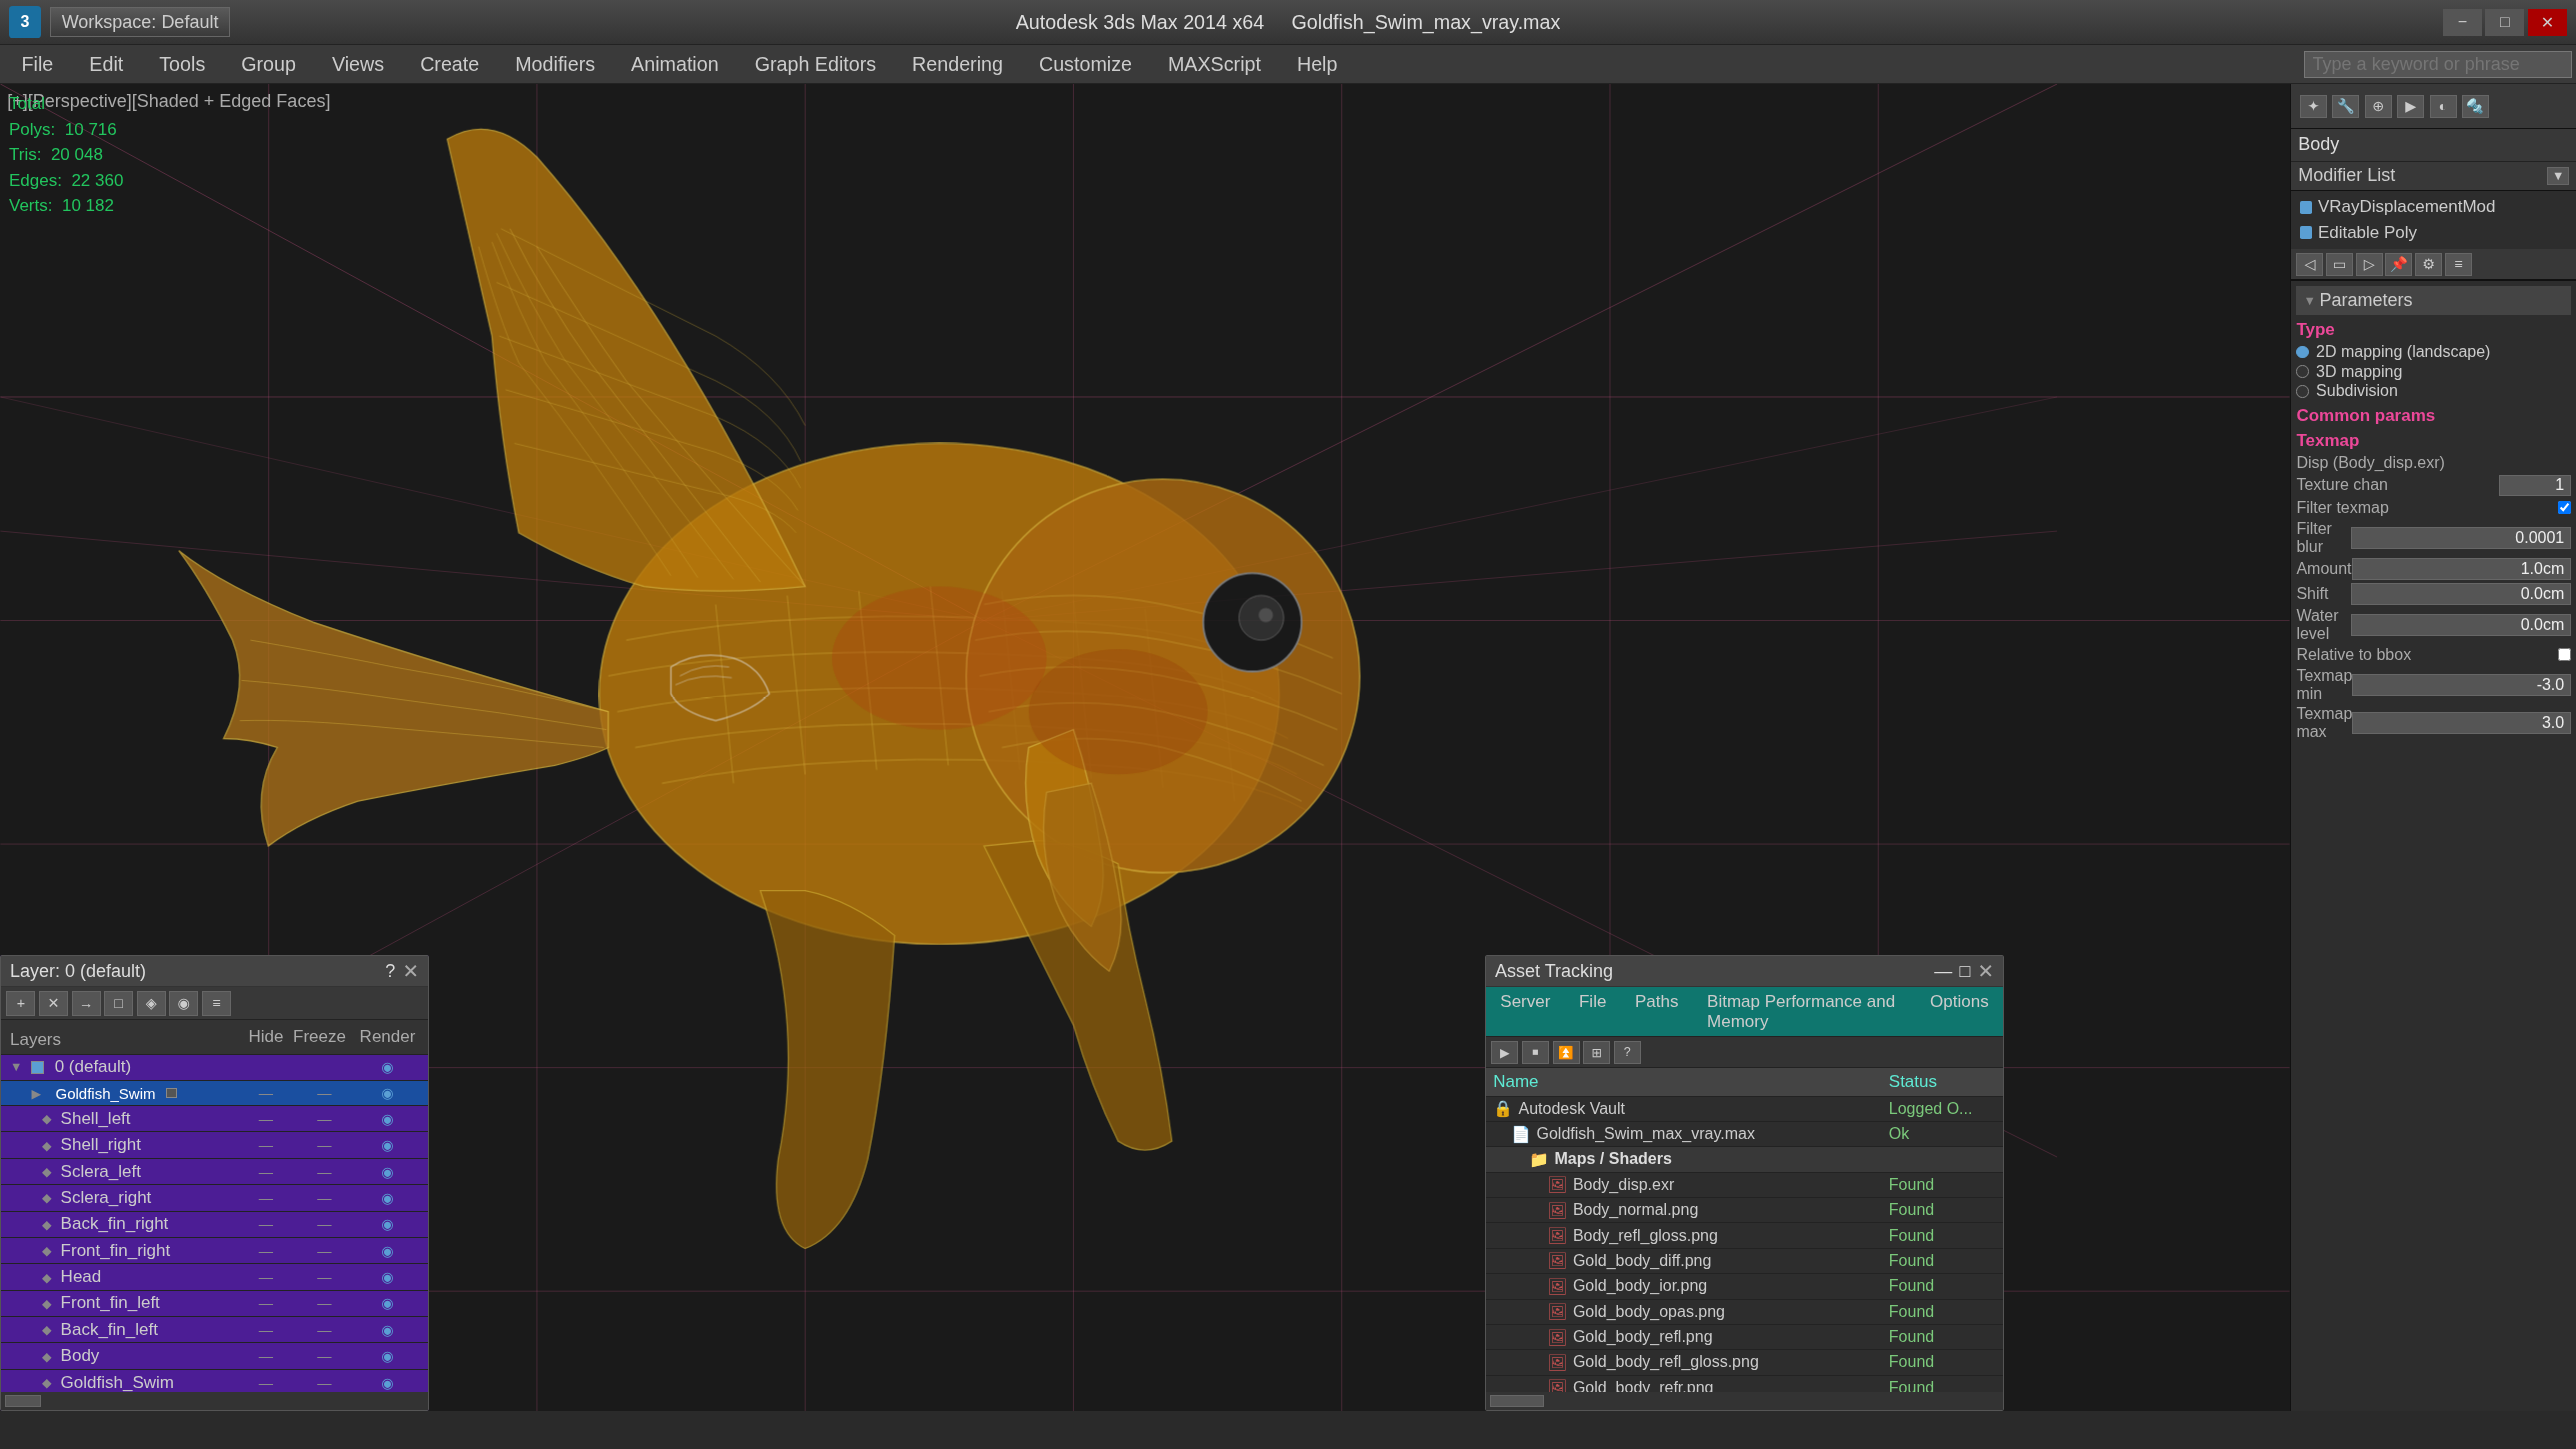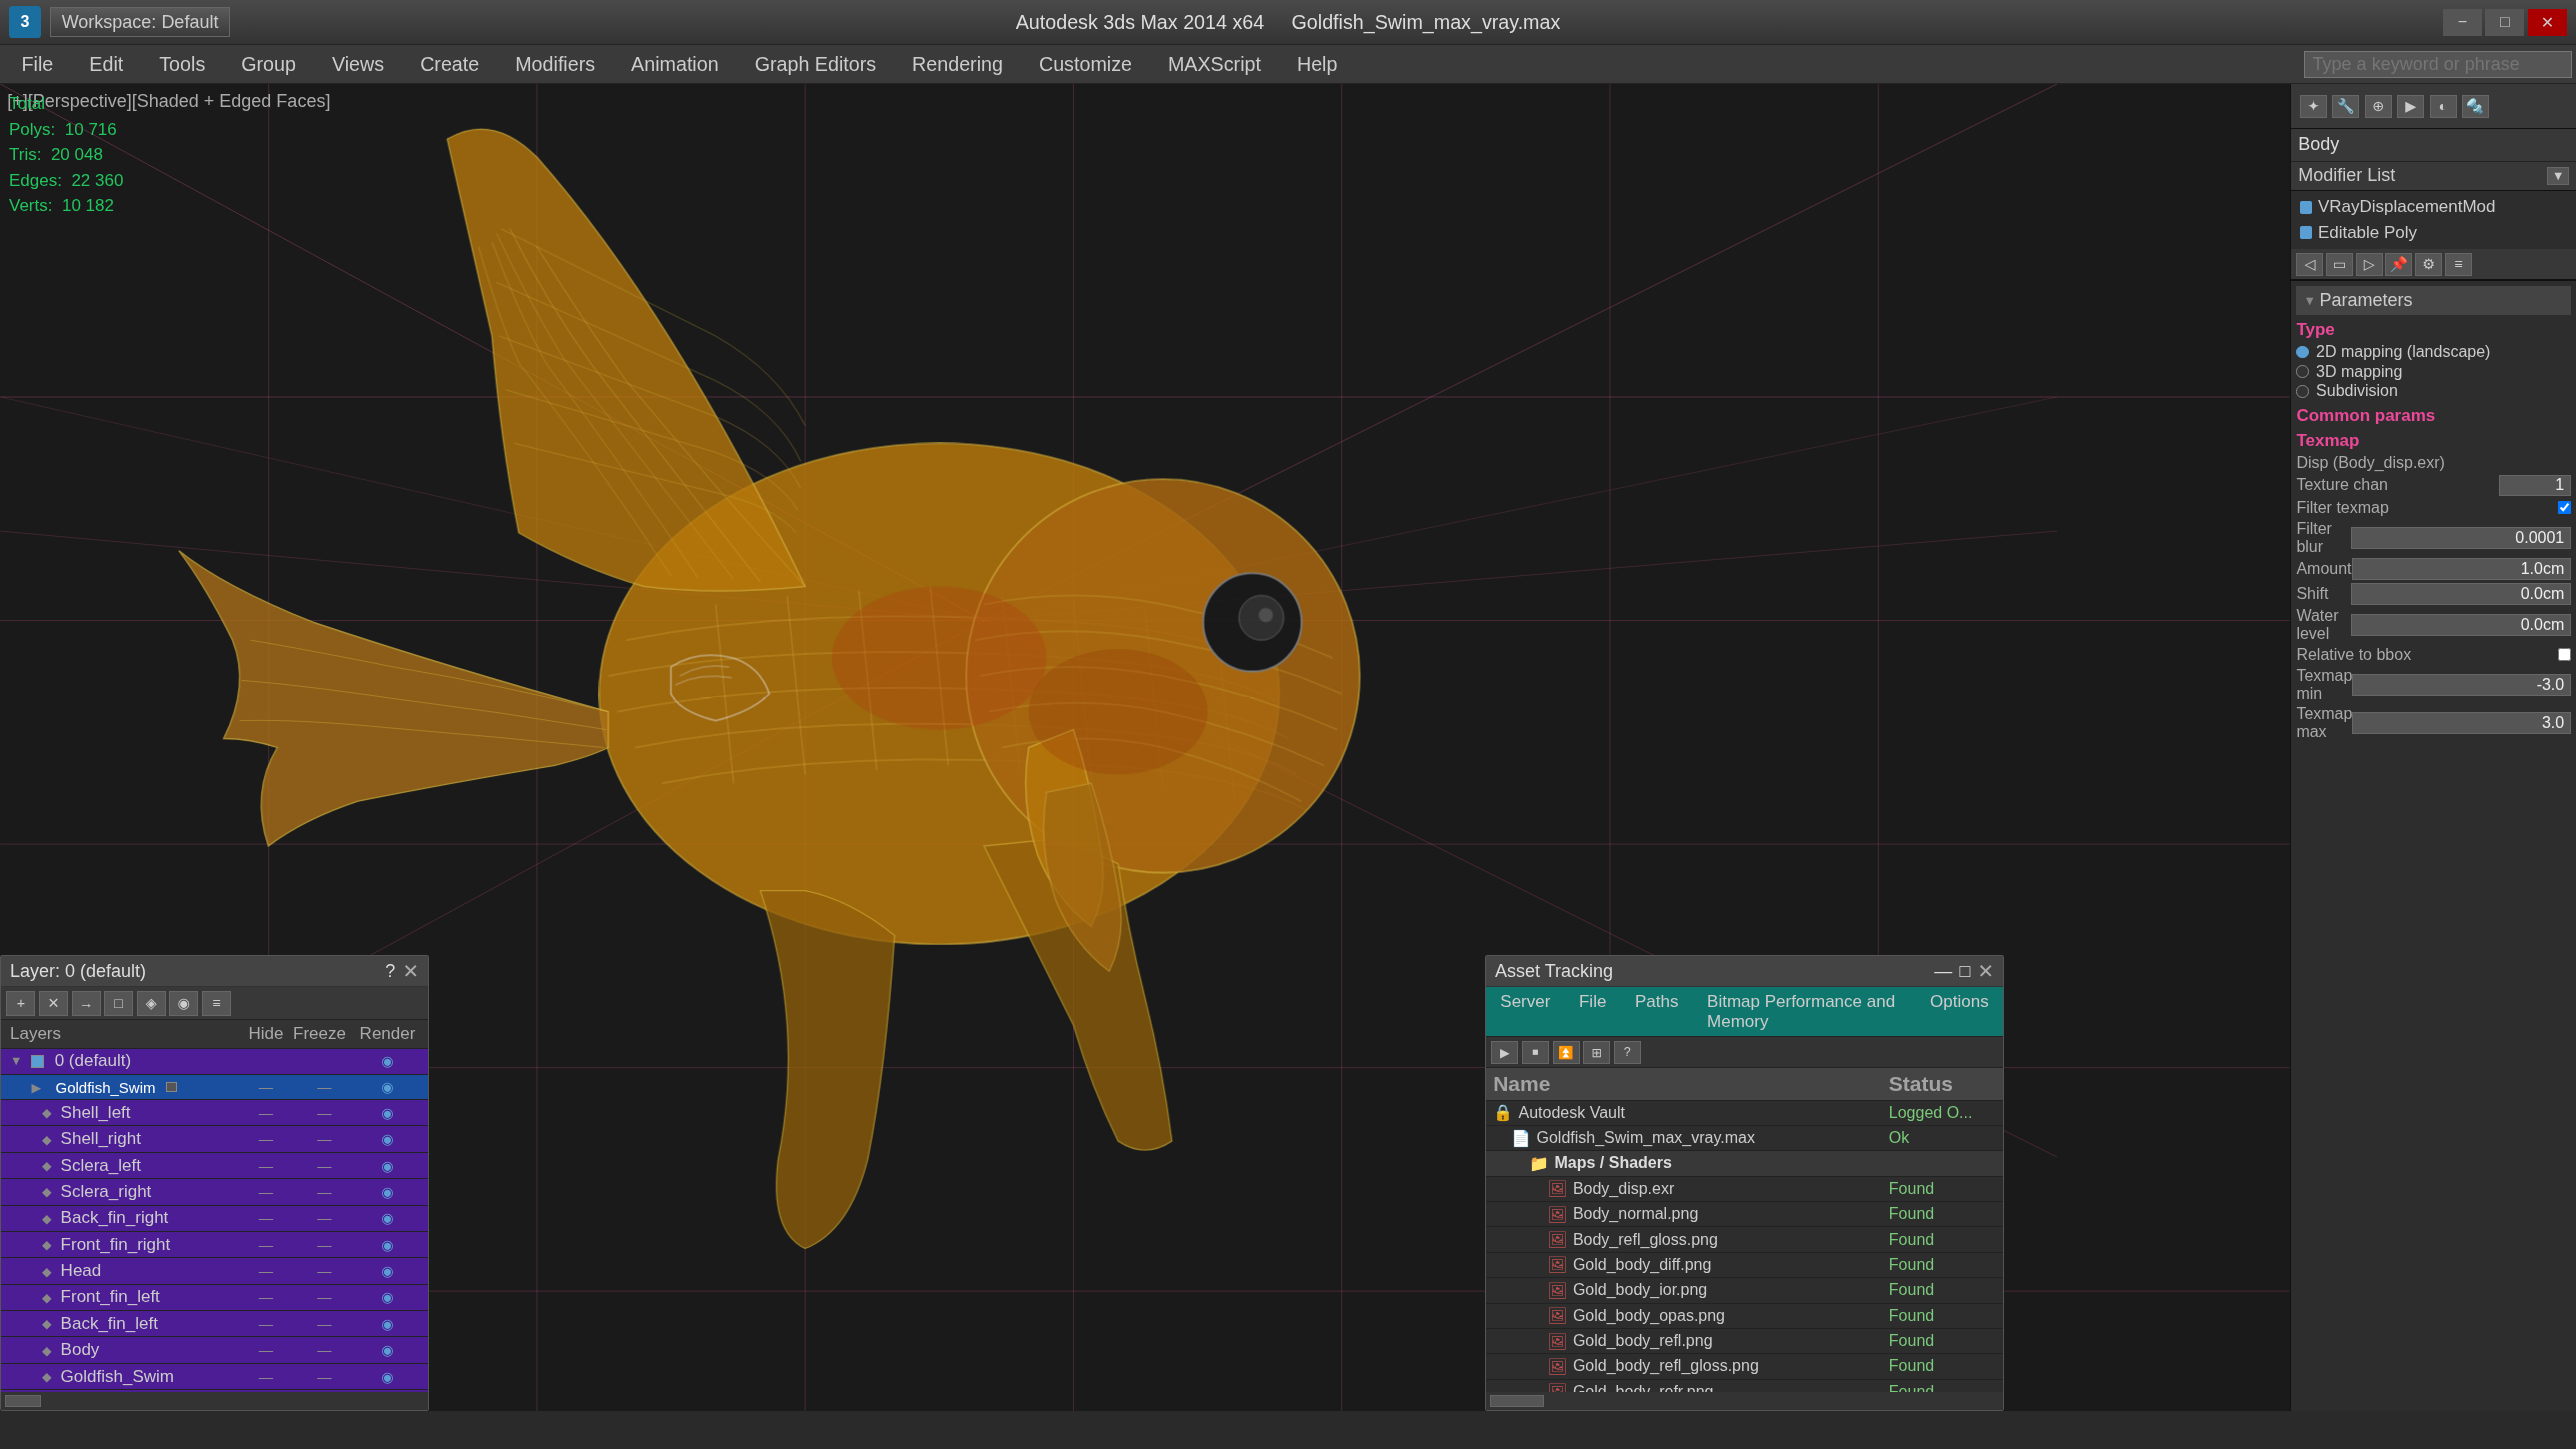--- a/index.html
+++ b/index.html
@@ -303,21 +303,21 @@
     }
     #layers-header {
       display: flex;
       align-items: center;
       background: #333;
       padding: 3.6px 9px;
       border-bottom: 0.9px solid #222;
       font-size: 17px;
       color: #aaa;
     }
-    .layers-col-name { flex: 1; }
+    .layers-col-name { flex: 1; margin-top: 6px; }
     .layers-col-hide { width: 54px; text-align: center; }
     .layers-col-freeze { width: 63px; text-align: left; }
     .layers-col-render { width: 63px; text-align: center; }
     .layer-item {
       display: flex;
       align-items: center;
       padding: 2.7px 9px;
       font-size: 17px;
       color: #ccc;
       cursor: pointer;
@@ -389,23 +389,23 @@
       cursor: pointer;
       display: flex; align-items: center; justify-content: center;
       font-size: 12.5px; color: #ccc;
     }
     #asset-list-header {
       display: flex;
       align-items: center;
       background: #444;
       padding: 3.6px 7.2px;
       border-bottom: 0.9px solid #222;
-      font-size: 21px;
-      font-weight: bold;
-      color: #a3a3a3;
+      font-size: 17px;
+      font-weight: normal;
+      color: #5eead4;
     }
     .al-name { flex: 1; }
     .al-status { width: 107px; text-align: left; }
     .asset-item {
       display: flex;
       align-items: center;
       padding: 2.7px 7.2px;
       font-size: 16px;
       color: #ccc;
       border-bottom: 0.9px solid #222;

